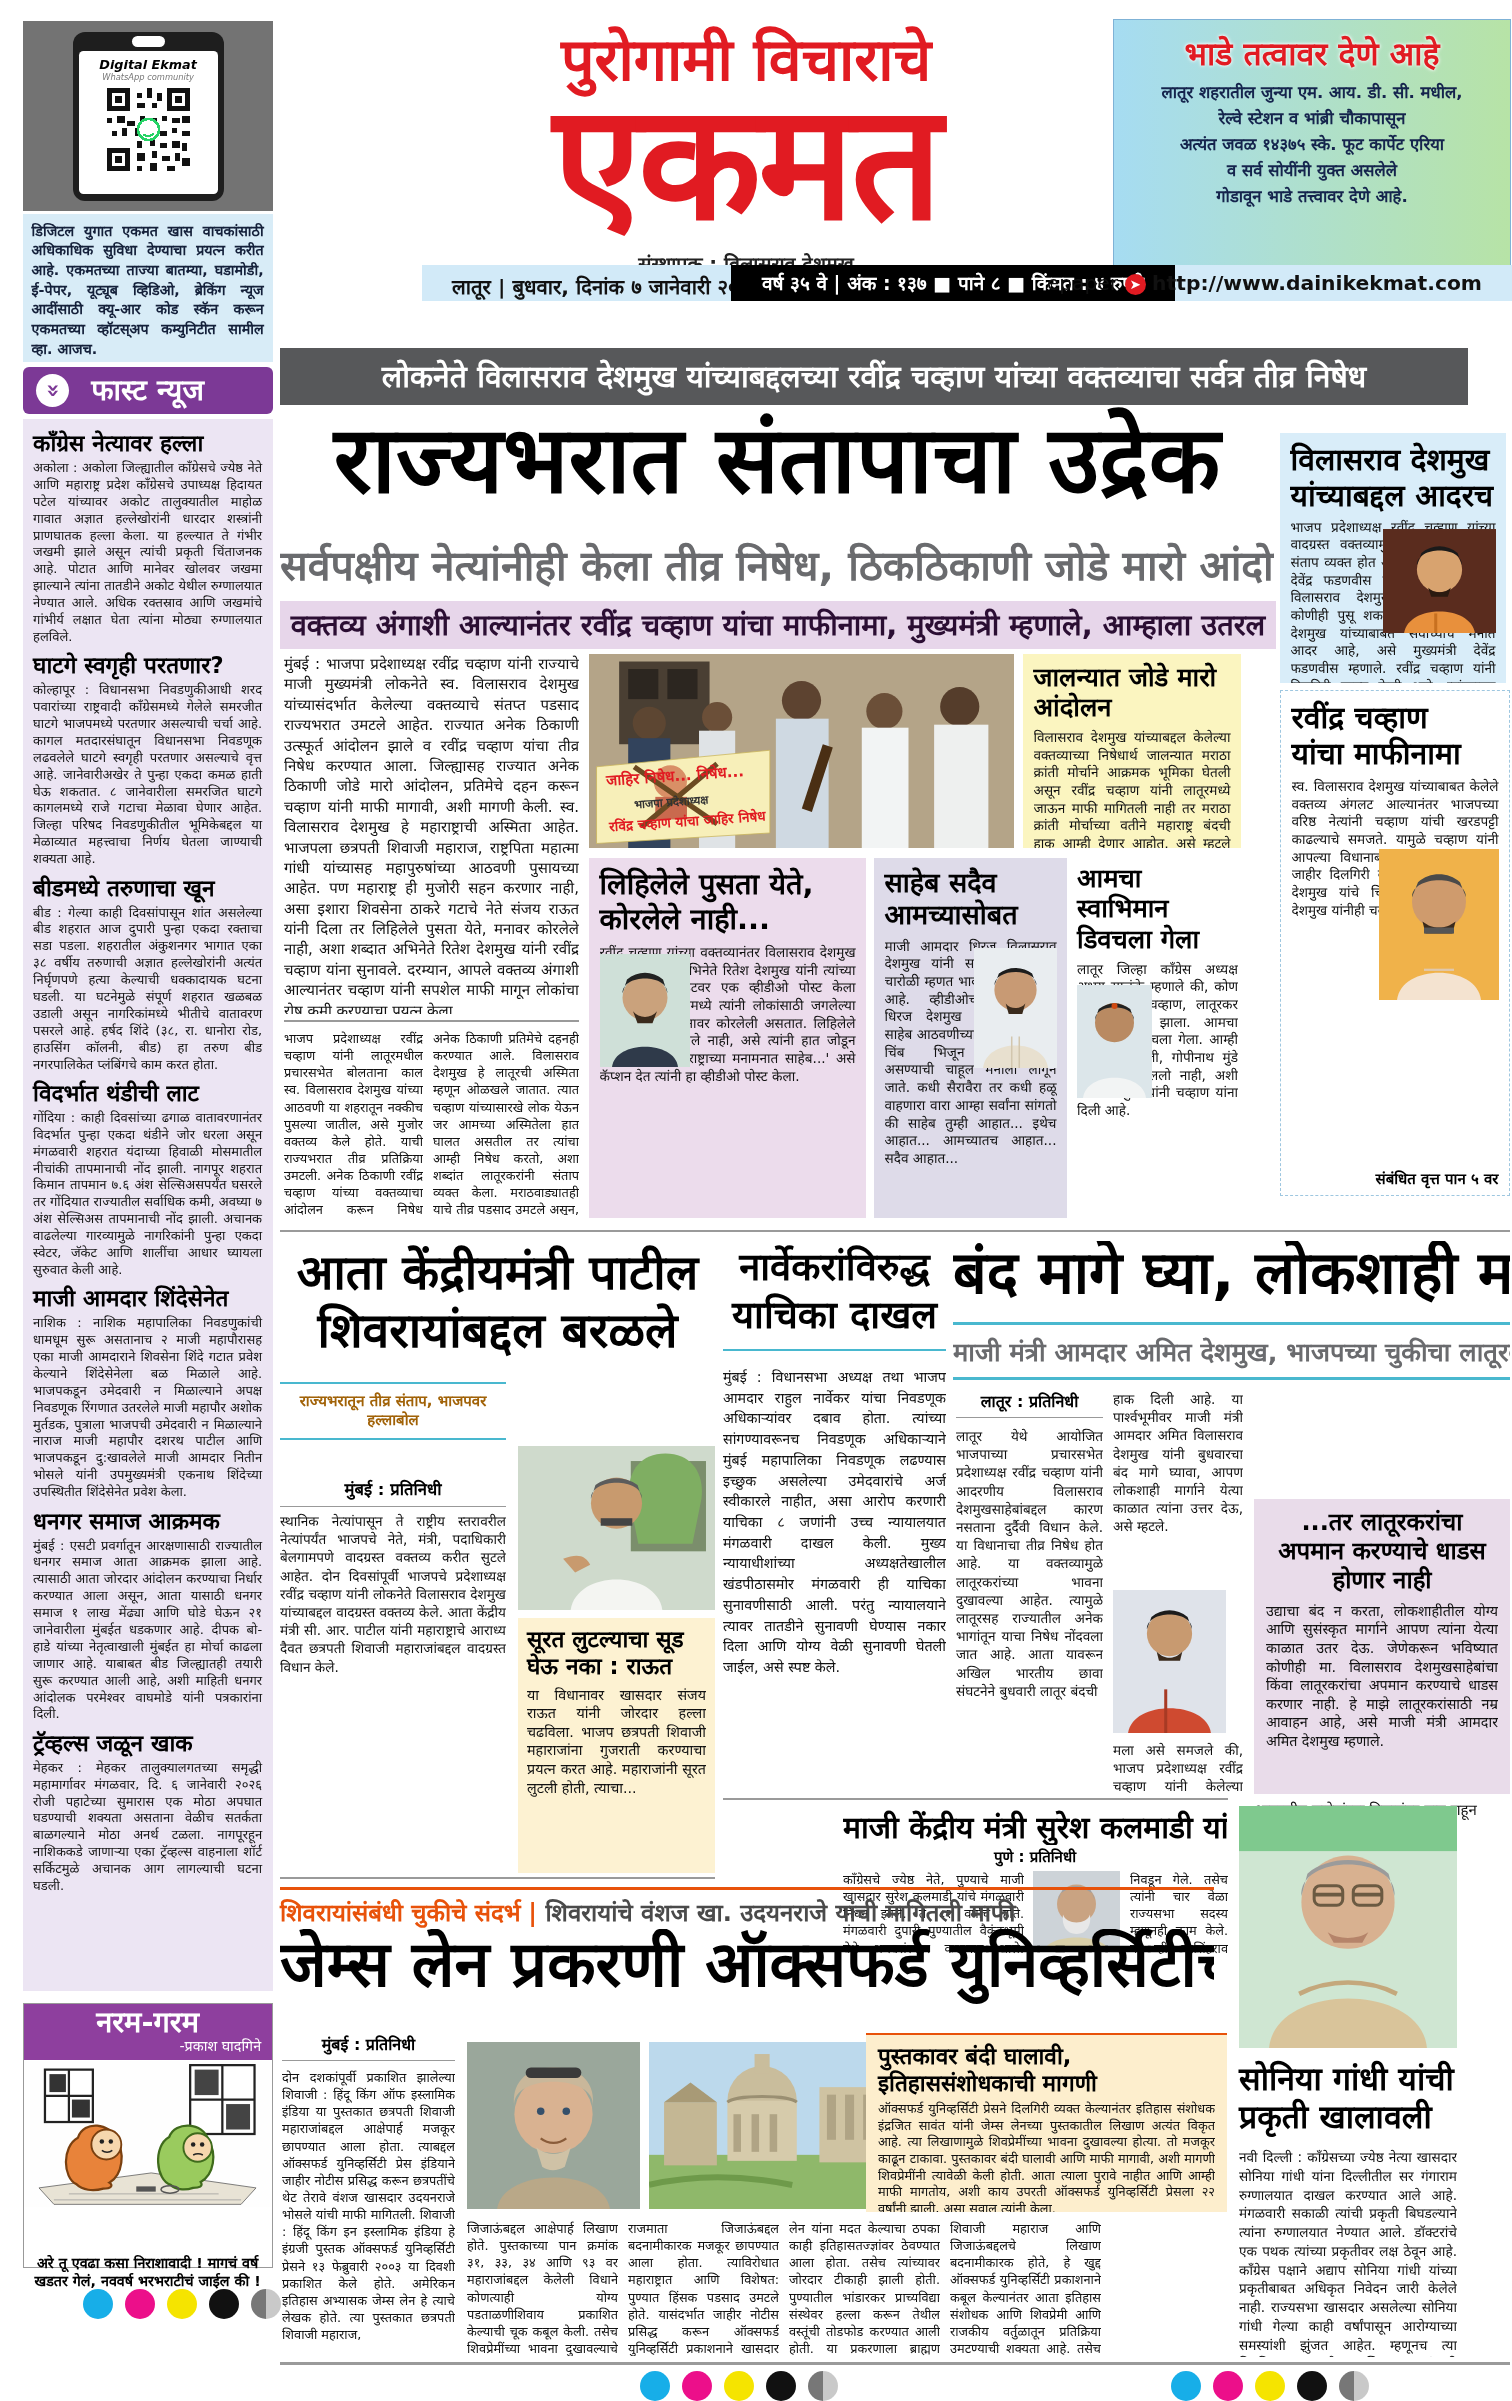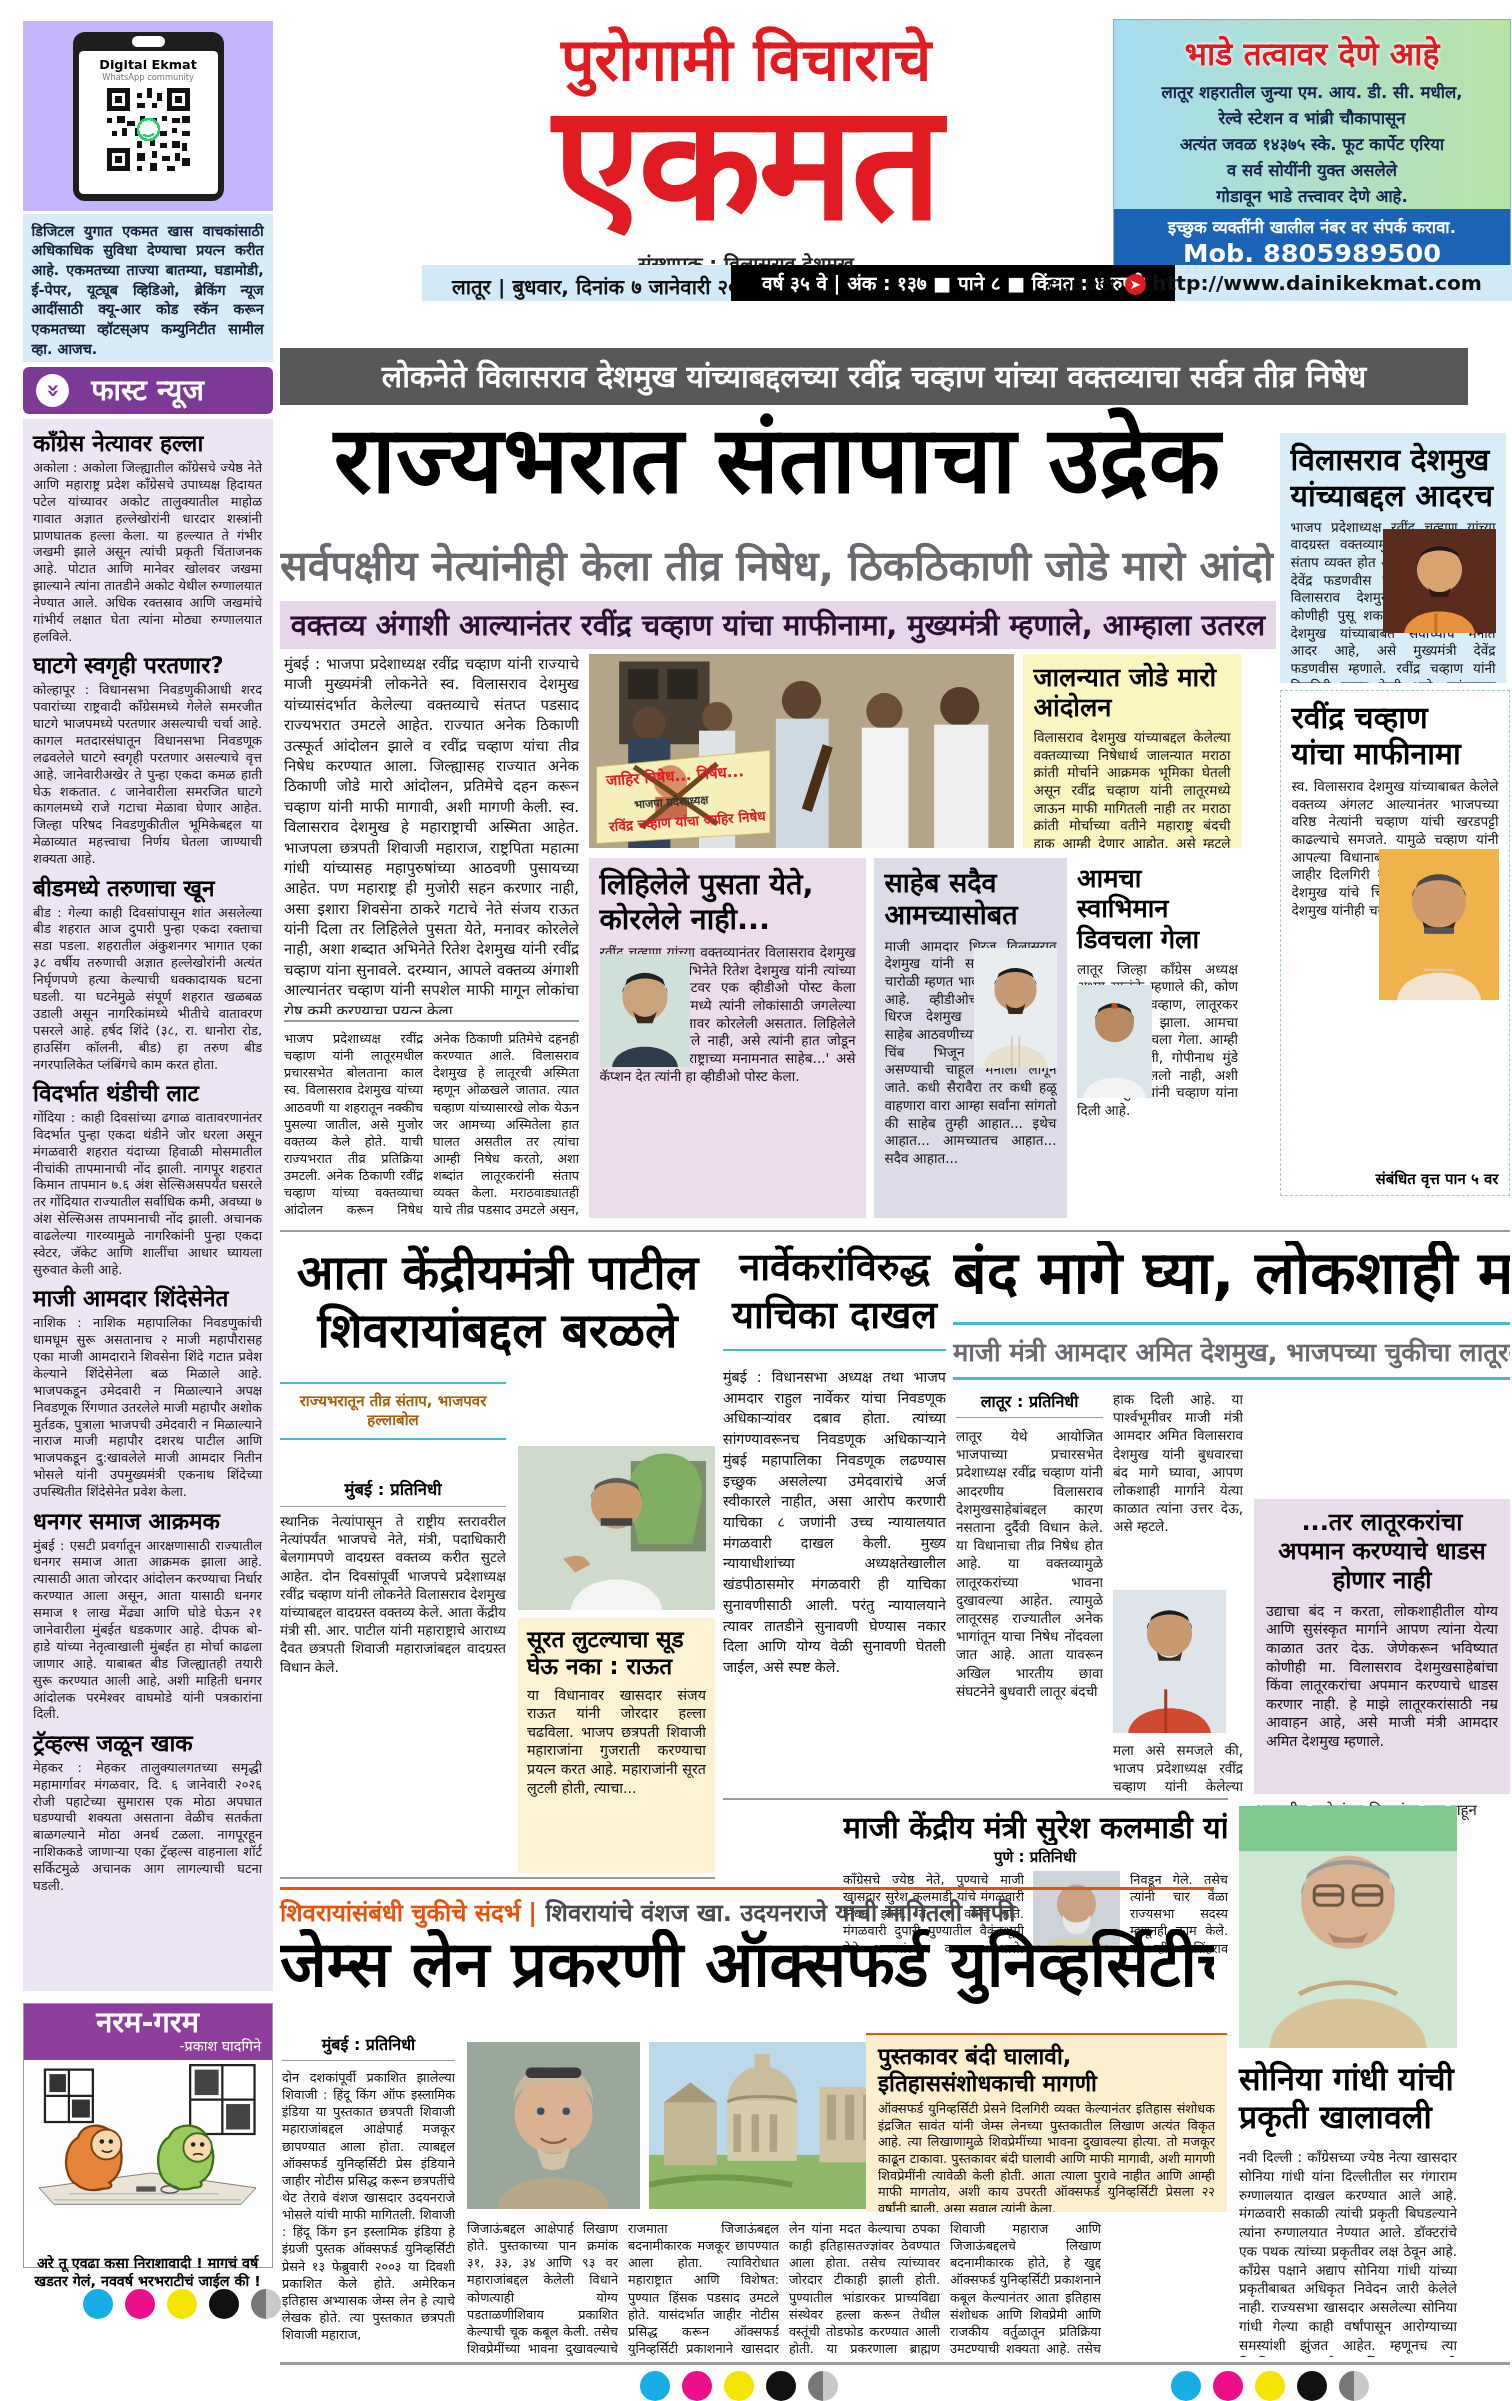--- a/index.html
+++ b/index.html
@@ -23,21 +23,21 @@
   .dots span{display:inline-block;width:30px;height:30px;border-radius:50%;margin-right:12px;vertical-align:middle;}
   .d-c{background:#17aee8;} .d-m{background:#ec0f8a;} .d-y{background:#f5e400;} .d-k{background:#111;}
   .d-g{background:linear-gradient(90deg,#777 50%,#c9c9c9 50%);}
   .jump{font-weight:bold;}
 </style>
 </head>
 <body>
 
 <div id="paper">
 
-  <div class="abs" style="left:22.6px;top:21px;width:250px;height:190px;background:#c4b5fd;">
+  <div class="abs" style="left:22.6px;top:21px;width:250px;height:190px;background:#737373;font-style:italic;">
     <div class="abs" style="left:50px;top:10.5px;width:151px;height:169px;background:#1e1e1e;border-radius:12px;">
       <div class="abs" style="left:6px;top:19.6px;width:139px;height:143px;background:#fff;border-radius:4.5px;overflow:hidden;">
         <div class="ctr b" style="font-size:12.8px;margin-top:6px;">Digital Ekmat</div>
         <div class="ctr" style="font-size:8.3px;color:#777;">WhatsApp community</div>
         <div style="margin:6px auto 0;width:83px;height:83px;">
           <svg viewBox="0 0 33 33" width="83" height="83" shape-rendering="crispEdges">
             <rect width="33" height="33" fill="#fff"></rect>
             <path fill="#111" d="M0 0h9v9H0zM24 0h9v9h-9zM0 24h9v9H0z"></path>
             <path fill="#fff" d="M2 2h5v5H2zM26 2h5v5h-5zM2 26h5v5H2z"></path>
             <path fill="#111" d="M3 3h3v3H3zM27 3h3v3h-3zM3 27h3v3H3zM12 2h2v2h-2zM16 0h2v4h-2zM20 2h2v3h-2zM12 6h3v2h-3zM18 6h2v2h-2zM0 12h2v2H0zM4 11h3v3H4zM8 13h3v2H8zM13 11h2v3h-2zM17 12h3v2h-3zM22 11h2v2h-2zM26 12h3v2h-3zM30 11h3v3h-3zM2 17h2v2H2zM6 16h2v3H6zM11 16h3v3h-3zM16 16h3v3h-3zM21 17h3v2h-3zM26 16h2v2h-2zM30 17h3v2h-3zM12 21h2v3h-2zM17 20h2v3h-2zM21 22h3v2h-3zM26 21h3v3h-3zM30 22h2v3h-2zM12 26h3v3h-3zM18 25h2v3h-2zM22 27h3v2h-3zM27 26h2v3h-2zM12 31h2v2h-2zM17 30h3v3h-3zM24 31h3v2h-3zM30 28h3v3h-3z"></path>
@@ -55,24 +55,20 @@
   <div class="abs ctr red b" style="left:392px;top:81px;width:708px;font-size:160px;line-height:1.02;letter-spacing:-3px;">एकमत</div>
   <div class="abs ctr b" style="left:392px;top:250px;width:708px;font-size:19.6px;color:#222;">संस्थापक : विलासराव देशमुख</div>
 
   <div class="abs" style="left:1113px;top:19px;width:398px;height:250px;background:linear-gradient(90deg,#a6dcf2,#b7e3a6);border:1.5px solid #7fb2d6;box-sizing:border-box;">
     <div class="ctr b" style="font-size:32px;color:#e11b22;margin-top:11px;text-shadow:0 0 2.3px #fff,0 0 4.5px #fff;">भाडे तत्वावर देणे आहे</div>
     <div class="ctr b" style="font-size:16.6px;margin-top:6px;color:#15244d;">लातूर शहरातील जुन्या एम. आय. डी. सी. मधील,</div>
     <div class="ctr b" style="font-size:16.6px;margin-top:3px;color:#15244d;">रेल्वे स्टेशन व भांब्री चौकापासून</div>
     <div class="ctr b" style="font-size:16.6px;margin-top:3px;color:#15244d;">अत्यंत जवळ १४३७५ स्के. फूट कार्पेट एरिया</div>
     <div class="ctr b" style="font-size:16.6px;margin-top:3px;color:#15244d;">व सर्व सोयींनी युक्त असलेले</div>
     <div class="ctr b" style="font-size:16.6px;margin-top:3px;color:#15244d;">गोडावून भाडे तत्त्वावर देणे आहे.</div>
-    <div class="abs" style="left:0;bottom:0;width:100%;height:59px;background:#1a63b5;">
-      <div class="ctr b" style="font-size:16.6px;color:#fff;margin-top:6px;">इच्छुक व्यक्तींनी खालील नंबर वर संपर्क करावा.</div>
-      <div class="ctr b" style="font-size:25.6px;color:#fff;">Mob. 8805989500</div>
-    </div>
   </div>
 
   <div class="abs" style="left:422px;top:265px;width:1090px;height:36px;background:#d2eaf8;">
     <div class="abs b" style="left:30px;top:6.8px;font-size:20.3px;color:#111;">लातूर | बुधवार, दिनांक ७ जानेवारी २०२६</div>
     <div class="abs ctr b" style="left:309px;top:0;width:444px;height:36px;line-height:36px;background:#000;color:#fff;font-size:19px;">वर्ष ३५ वे | अंक : १३७ ■ पाने ८ ■ किंमत : ४ रुपये</div>
     <div class="abs" style="right:30px;top:6px;font-size:20.3px;color:#111;">
       <span>epaper</span>
       <span style="display:inline-block;width:21px;height:21px;background:#e11b22;border-radius:50%;color:#fff;text-align:center;line-height:21px;font-size:13.6px;vertical-align:middle;">➤</span>
       <span class="b" style="text-decoration:none;">http://www.dainikekmat.com</span>
     </div>

